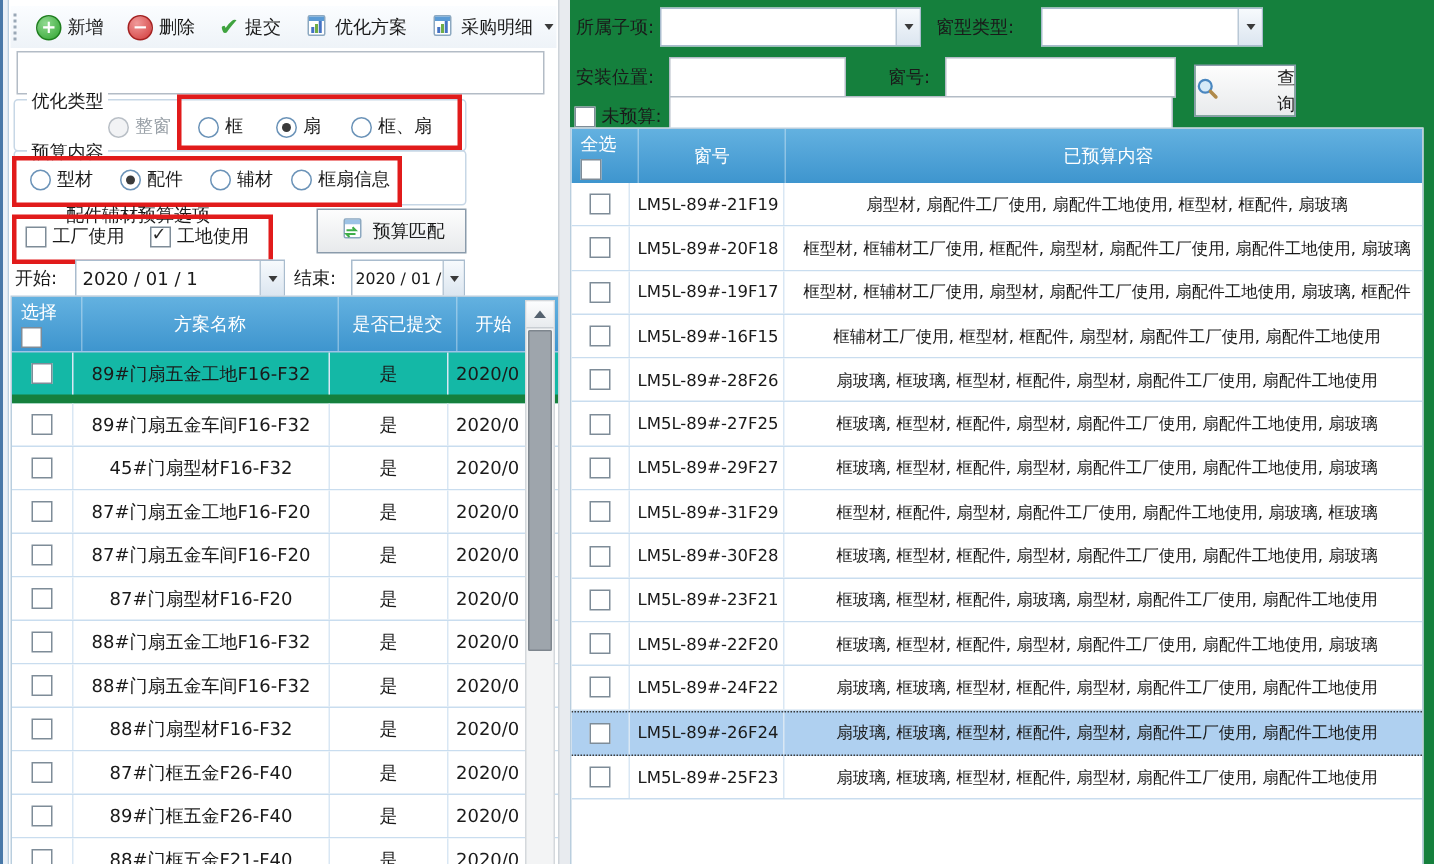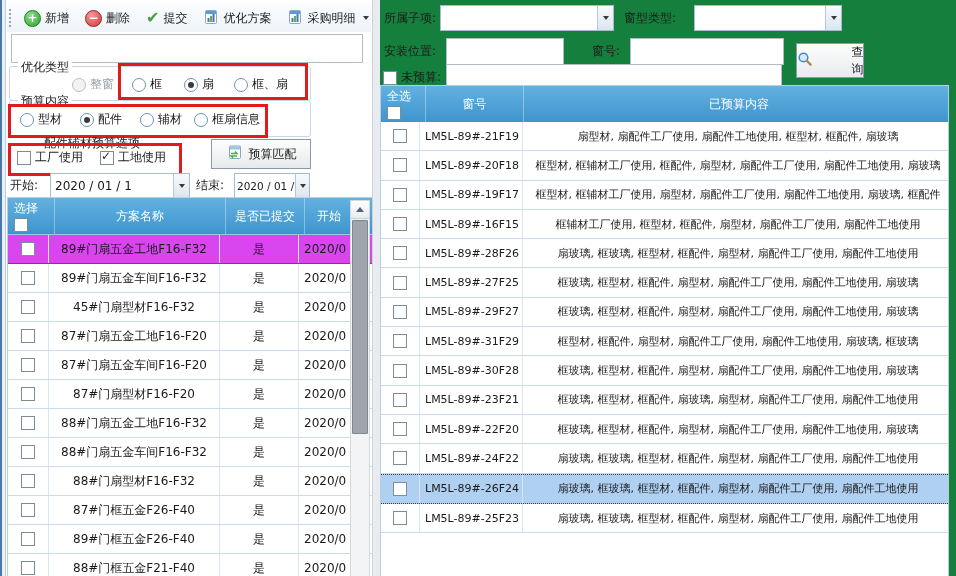--- a/index.html
+++ b/index.html
@@ -65,21 +65,21 @@
   
   .dtable{border:1px solid #B9CEDE;background:#fff;overflow:hidden;}
   .thead{display:flex;background:linear-gradient(#63B1E0,#3E95CE);color:#fff;height:36px;}
   .hcell{display:flex;align-items:center;justify-content:center;border-right:1px solid rgba(255,255,255,.35);
     overflow:hidden;white-space:nowrap;}
   .hcell.stack{flex-direction:column;align-items:flex-start;justify-content:center;gap:1px;padding-left:6px;text-align:center;}
   .hcell.stack .cb{background:#fff;}
   .trow{display:flex;border-bottom:1px solid #C9DDEF;background:#fff;}
   .tcell{display:flex;align-items:center;justify-content:center;border-right:1px solid #D9E7F4;
     overflow:hidden;white-space:nowrap;}
-  .trow.selected{background:#d946ef;border-top:1px solid #9FC3E7;border-bottom:1px solid #15803d;}
+  .trow.selected{background:#14b8a6;border-top:1px solid #9FC3E7;border-bottom:6px solid #15803d;}
 
   
   .lt .c0{width:40px;flex:none;}
   .lt .c1{width:170px;flex:none;}
   .lt .c2{width:78px;flex:none;}
   .lt .c3{width:76px;flex:none;justify-content:flex-start;padding-left:5px;border-right:none;}
   .lt .trow{height:28px;}
 
   
   .rt .c0{width:38px;flex:none;}

